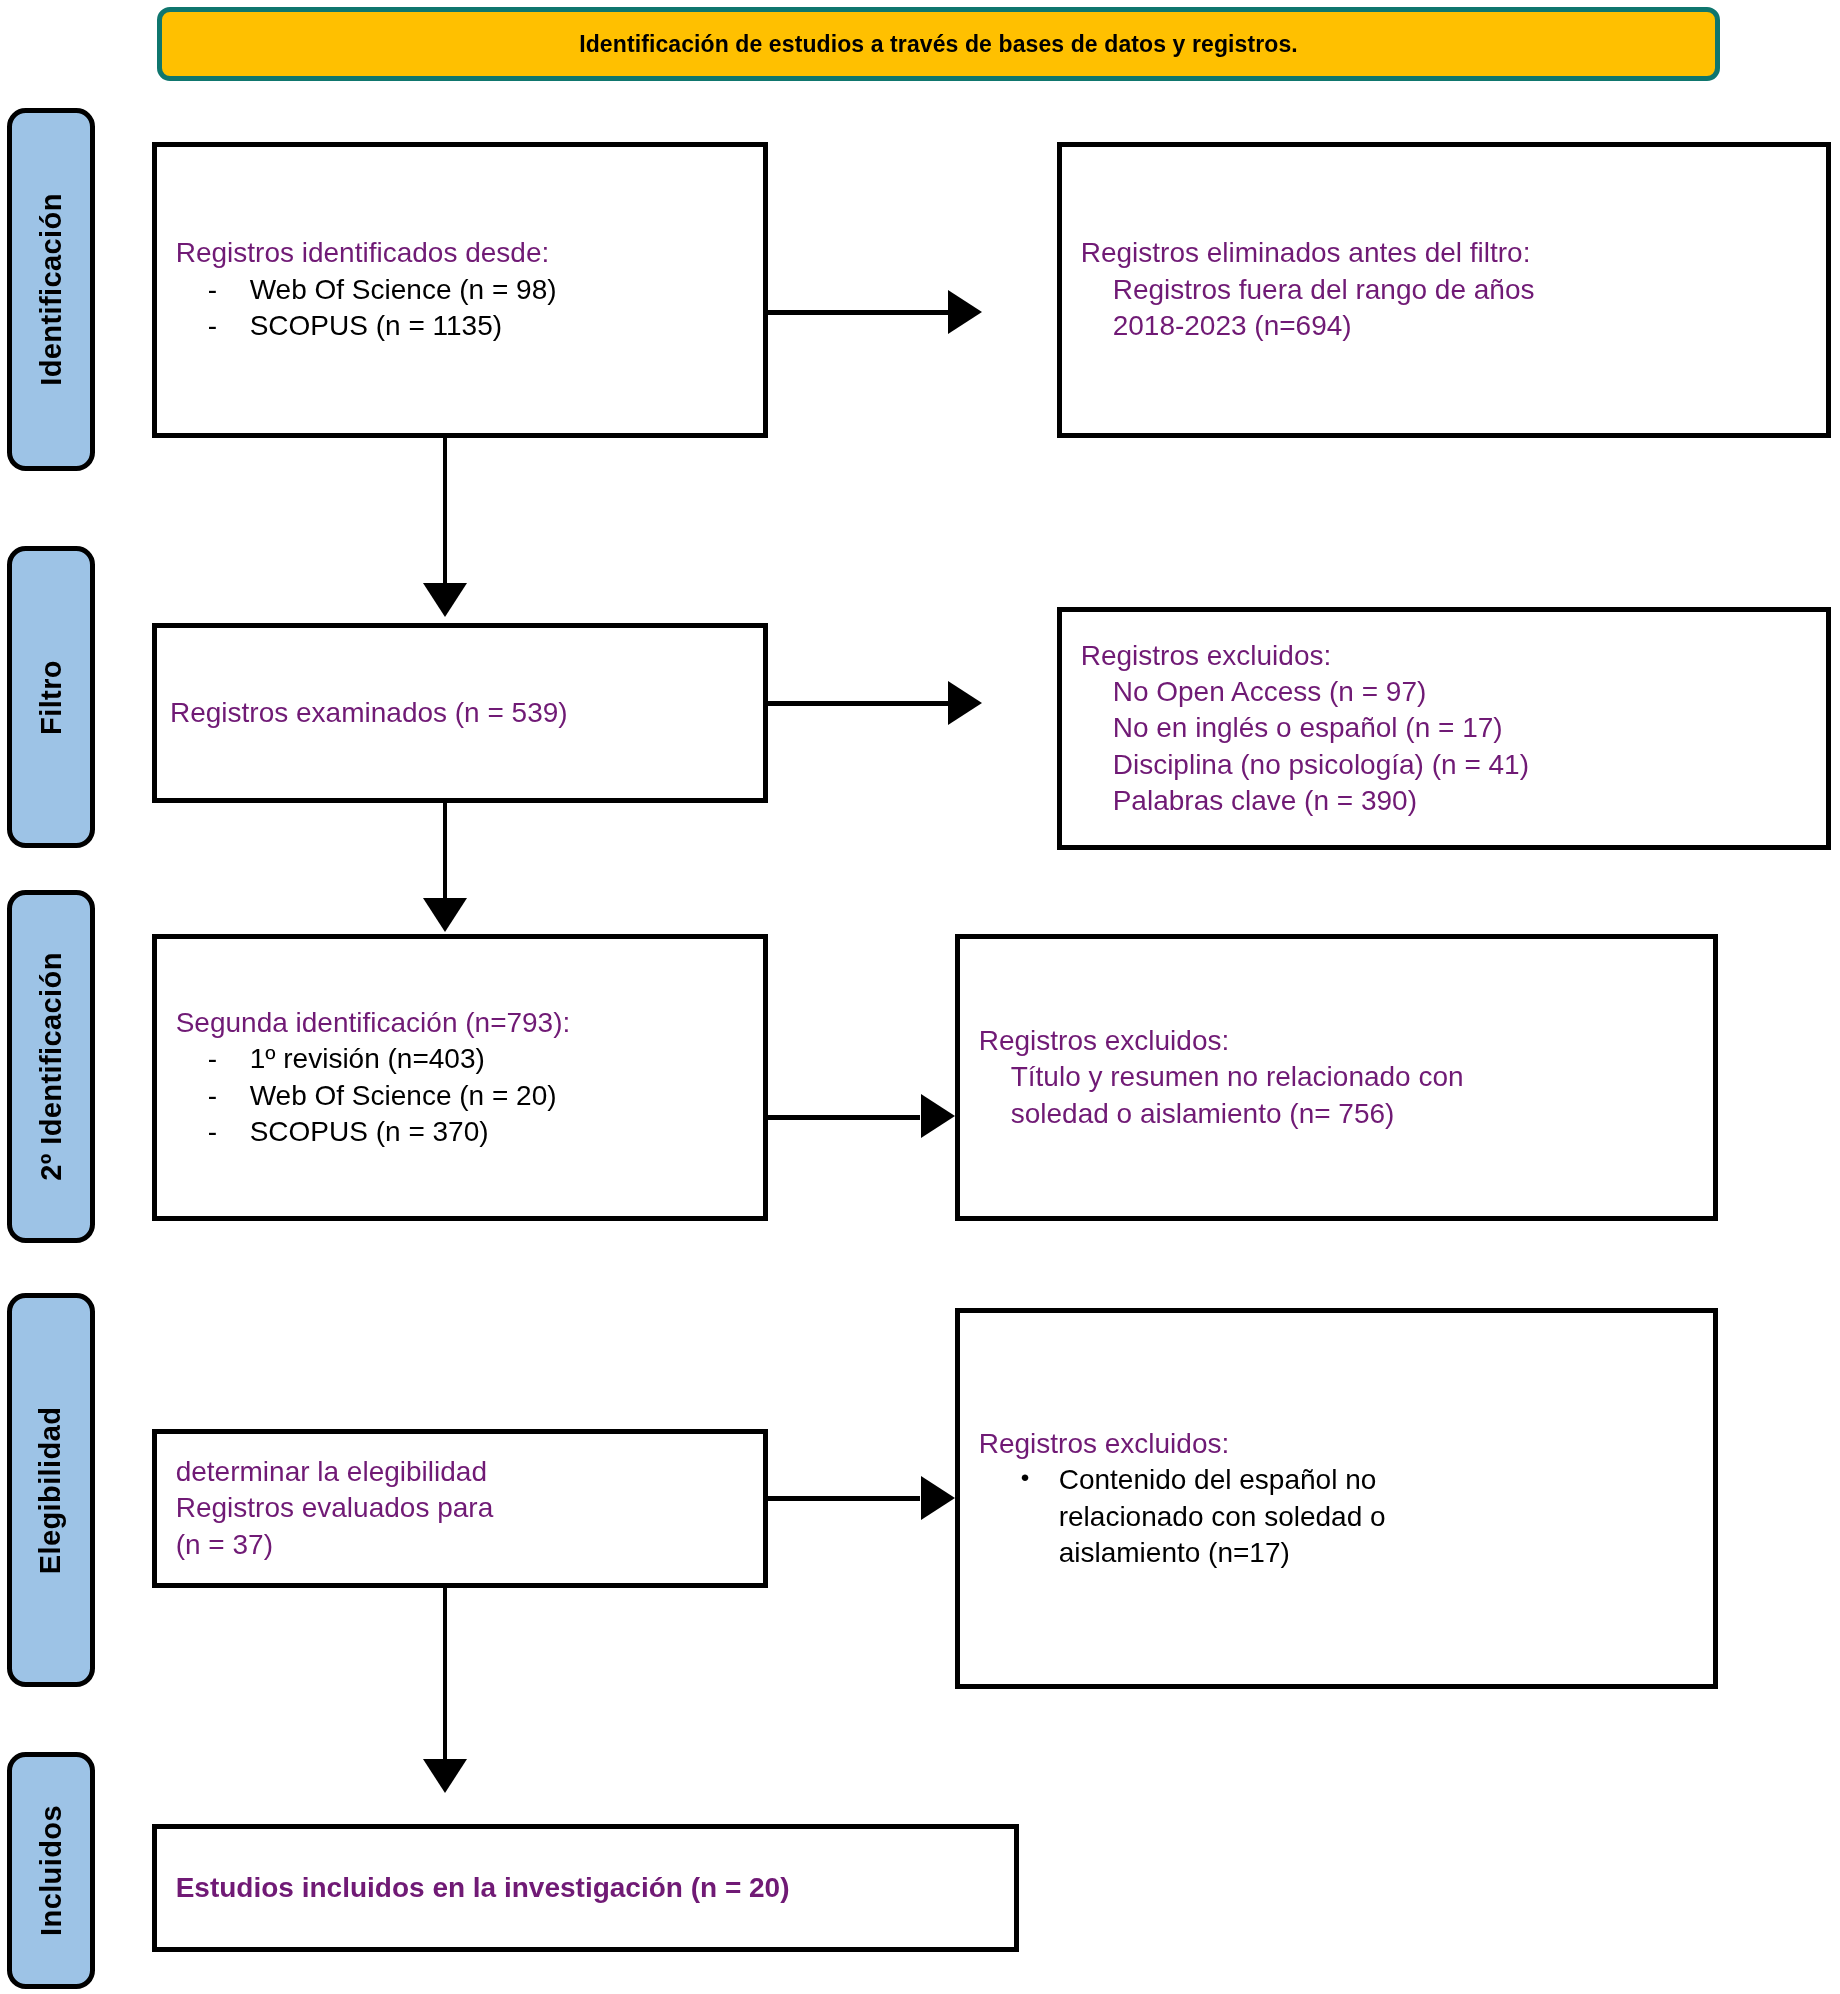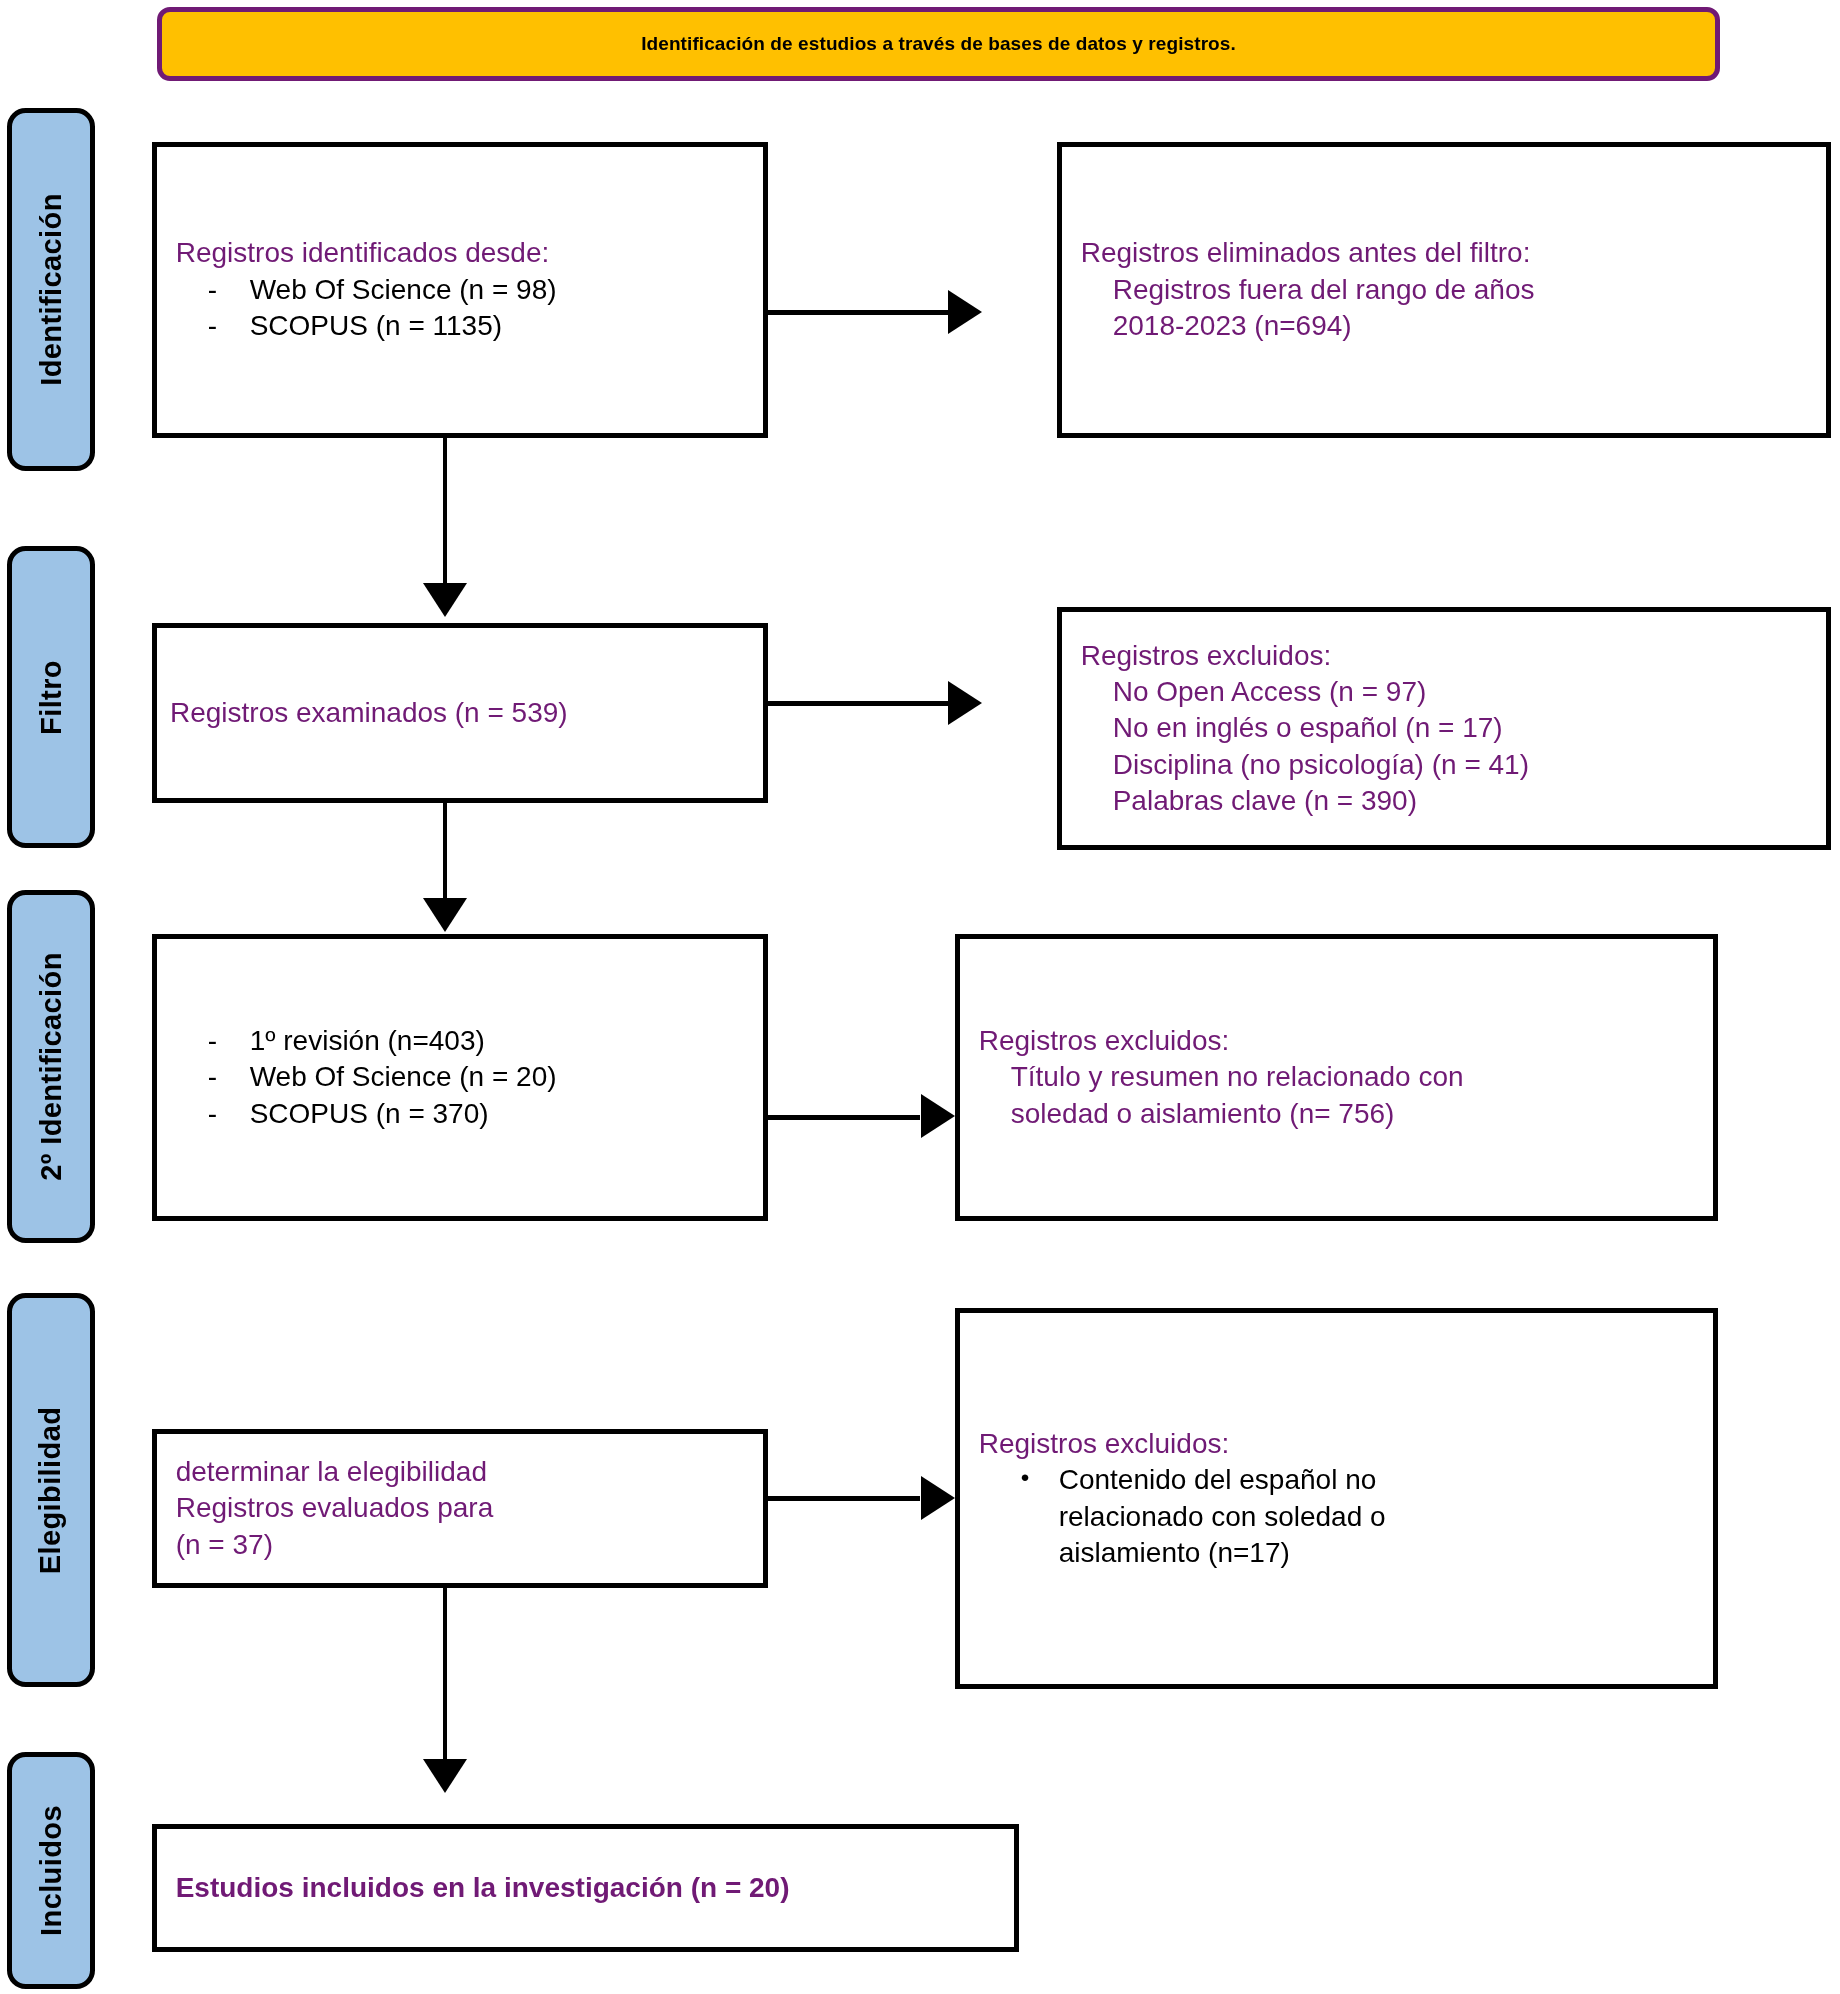--- a/index.html
+++ b/index.html
@@ -15,29 +15,29 @@
     width: 1841px;
     height: 1995px;
     background: #ffffff;
     overflow: hidden;
   }
 
   
   .banner {
     position: absolute;
     background: #FFC000;
-    border: 5px solid #701a75;
+    border: 5px solid #0f766e;
     border-radius: 13px;
     box-sizing: border-box;
     display: flex;
     align-items: center;
     justify-content: center;
     color: #000000;
     font-weight: bold;
-    font-size: 19px;
+    font-size: 23px;
     letter-spacing: 0.1px;
   }
 
   
   .stage {
     position: absolute;
     background: #9DC3E6;
     border: 5.7px solid #000000;
     border-radius: 18.7px;
     box-sizing: border-box;
@@ -194,20 +194,21 @@
     <div class="line indent1">Palabras clave (n = 390)</div>
   </div>
 
   <div class="hline" style="left:768px; top:701px; width:180px;"></div>
   <div class="arrow-right" style="left:948px; top:681px;"></div>
 
   <div class="vline" style="left:443px; top:803px; height:102px;"></div>
   <div class="arrow-down" style="left:423px; top:898px;"></div>
 
   <div class="fbox" style="left:152px; top:934px; width:616px; height:287px;">
+    <div class="line">Segunda identificación (n=793):</div>
     <div class="dash-item">
       <span class="mk">-</span>
       <span>1º revisión (n=403)</span>
     </div>
     <div class="dash-item">
       <span class="mk">-</span>
       <span>Web Of Science (n = 20)</span>
     </div>
     <div class="dash-item">
       <span class="mk">-</span>

